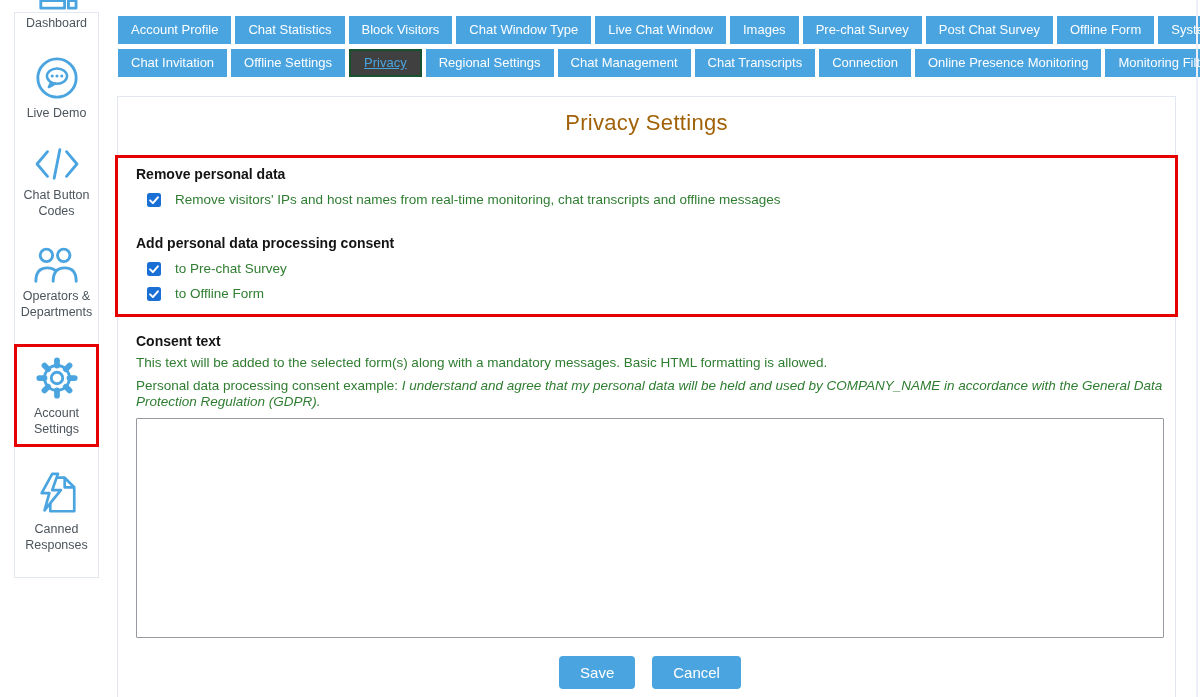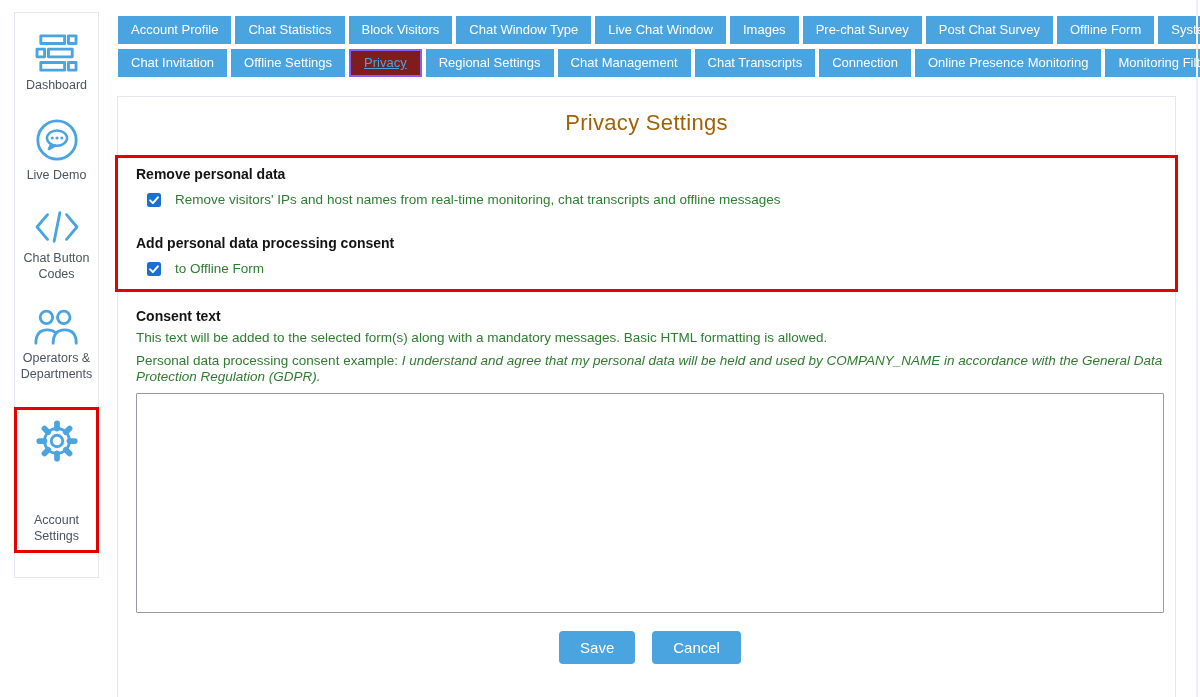--- a/index.html
+++ b/index.html
@@ -8,28 +8,28 @@
 
   
   .sidebar { position:absolute; left:14px; top:12px; width:85px; height:566px;
     background:#fff; border:1px solid #e3e7f0; display:flex; flex-direction:column;
     align-items:center; padding-top:20px;justify-content:flex-end; }
   .side-item { display:flex; flex-direction:column; align-items:center; text-align:center;
     margin-bottom:24px; cursor:pointer; width:100%; }
   .side-icon { display:block; line-height:0; }
   .side-icon svg { overflow:visible; }
   .side-label { font-size:12.5px; color:#4c545c; line-height:1.3; margin-top:4px; padding:0 2px; }
-  .side-item.active-red { border:3px solid #e60000; margin:0 -1px 24px; padding:8px 0 6px; width:calc(100% + 2px);gap:44px; }
+  .side-item.active-red { border:3px solid #e60000; margin:0 -1px 24px; padding:8px 0 6px; width:calc(100% + 2px); }
 
   
   .tabs { position:absolute; left:118px; top:16px; right:16px; }
   .tab-row { display:flex; gap:4px; margin-bottom:5px; }
   .tab { background:#4aa4e0; color:#fdfeff; font-size:13px; line-height:28px; height:28px;
     padding:0 13px; white-space:nowrap; cursor:pointer; }
-  .tab.active { background:#7f1d1d; color:#4aa4e0; border:2px solid #8b5cf6; line-height:24px;text-decoration:underline; }
+  .tab.active { background:#404040; color:#4aa4e0; border:2px solid #14532d; line-height:24px;text-decoration:underline; }
 
   
   .panel { position:absolute; left:117px; top:96px; width:1059px; height:620px;
     background:#fff; border:1px solid #e2e6f0; }
   .page-title { text-align:center; font-size:22px; color:#a16207; padding:13px 0 0;
     letter-spacing:.3px; }
 
   .red-section { border:3px solid #e60000; margin:19px -3px 0; padding:8px 18px 13px; }
   .bold-heading { font-size:14px; font-weight:bold; color:#141414; }
   .cb-row { display:flex; align-items:center; margin:10px 0 0 11px; cursor:pointer; }
@@ -131,20 +131,32 @@
           <line x1="24" y1="11" x2="24" y2="5.5"></line>
           <line x1="33.2" y1="14.8" x2="37.1" y2="10.9"></line>
         </g>
         <circle cx="24" cy="24" r="13" class="icon-stroke"></circle>
         <circle cx="24" cy="24" r="6" class="icon-stroke"></circle>
       </svg>
     </span>
     <span class="side-label">Account Settings</span>
   </div>
 
+  <div class="side-item">
+    <span class="side-icon">
+      <svg width="46" height="46" viewBox="0 0 48 48">
+        <g stroke="#4aa4e0" stroke-width="2.8" fill="none" stroke-linejoin="round">
+          <path d="M17 7 h15 l10 10 v25 h-25 v-10"></path>
+          <path d="M32 7 v10 h10"></path>
+          <path d="M19 3 L8 23 h8 L11 41 L28 20 h-9 L25 3 z" fill="#fff"></path>
+        </g>
+      </svg>
+    </span>
+    <span class="side-label">Canned Responses</span>
+  </div>
 
 </div>
 
 <div class="tabs">
   <div class="tab-row">
     <span class="tab">Account Profile</span>
     <span class="tab">Chat Statistics</span>
     <span class="tab">Block Visitors</span>
     <span class="tab">Chat Window Type</span>
     <span class="tab">Live Chat Window</span>
@@ -181,20 +193,29 @@
         <svg width="14" height="14" viewBox="0 0 14 14">
           <rect width="14" height="14" rx="2.5" fill="#1a6fd4"></rect>
           <path d="M3.1 7.4 L5.9 10.1 L10.9 4.3" stroke="#fff" stroke-width="2" fill="none" stroke-linecap="round" stroke-linejoin="round"></path>
         </svg>
       </span>
       <span class="cb-label">Remove visitors' IPs and host names from real-time monitoring, chat transcripts and offline messages</span>
     </label>
 
     <div class="bold-heading sub-gap">Add personal data processing consent</div>
 
+    <label class="cb-row">
+      <span class="checkbox">
+        <svg width="14" height="14" viewBox="0 0 14 14">
+          <rect width="14" height="14" rx="2.5" fill="#1a6fd4"></rect>
+          <path d="M3.1 7.4 L5.9 10.1 L10.9 4.3" stroke="#fff" stroke-width="2" fill="none" stroke-linecap="round" stroke-linejoin="round"></path>
+        </svg>
+      </span>
+      <span class="cb-label">to Pre-chat Survey</span>
+    </label>
 
     <label class="cb-row">
       <span class="checkbox">
         <svg width="14" height="14" viewBox="0 0 14 14">
           <rect width="14" height="14" rx="2.5" fill="#1a6fd4"></rect>
           <path d="M3.1 7.4 L5.9 10.1 L10.9 4.3" stroke="#fff" stroke-width="2" fill="none" stroke-linecap="round" stroke-linejoin="round"></path>
         </svg>
       </span>
       <span class="cb-label">to Offline Form</span>
     </label>

